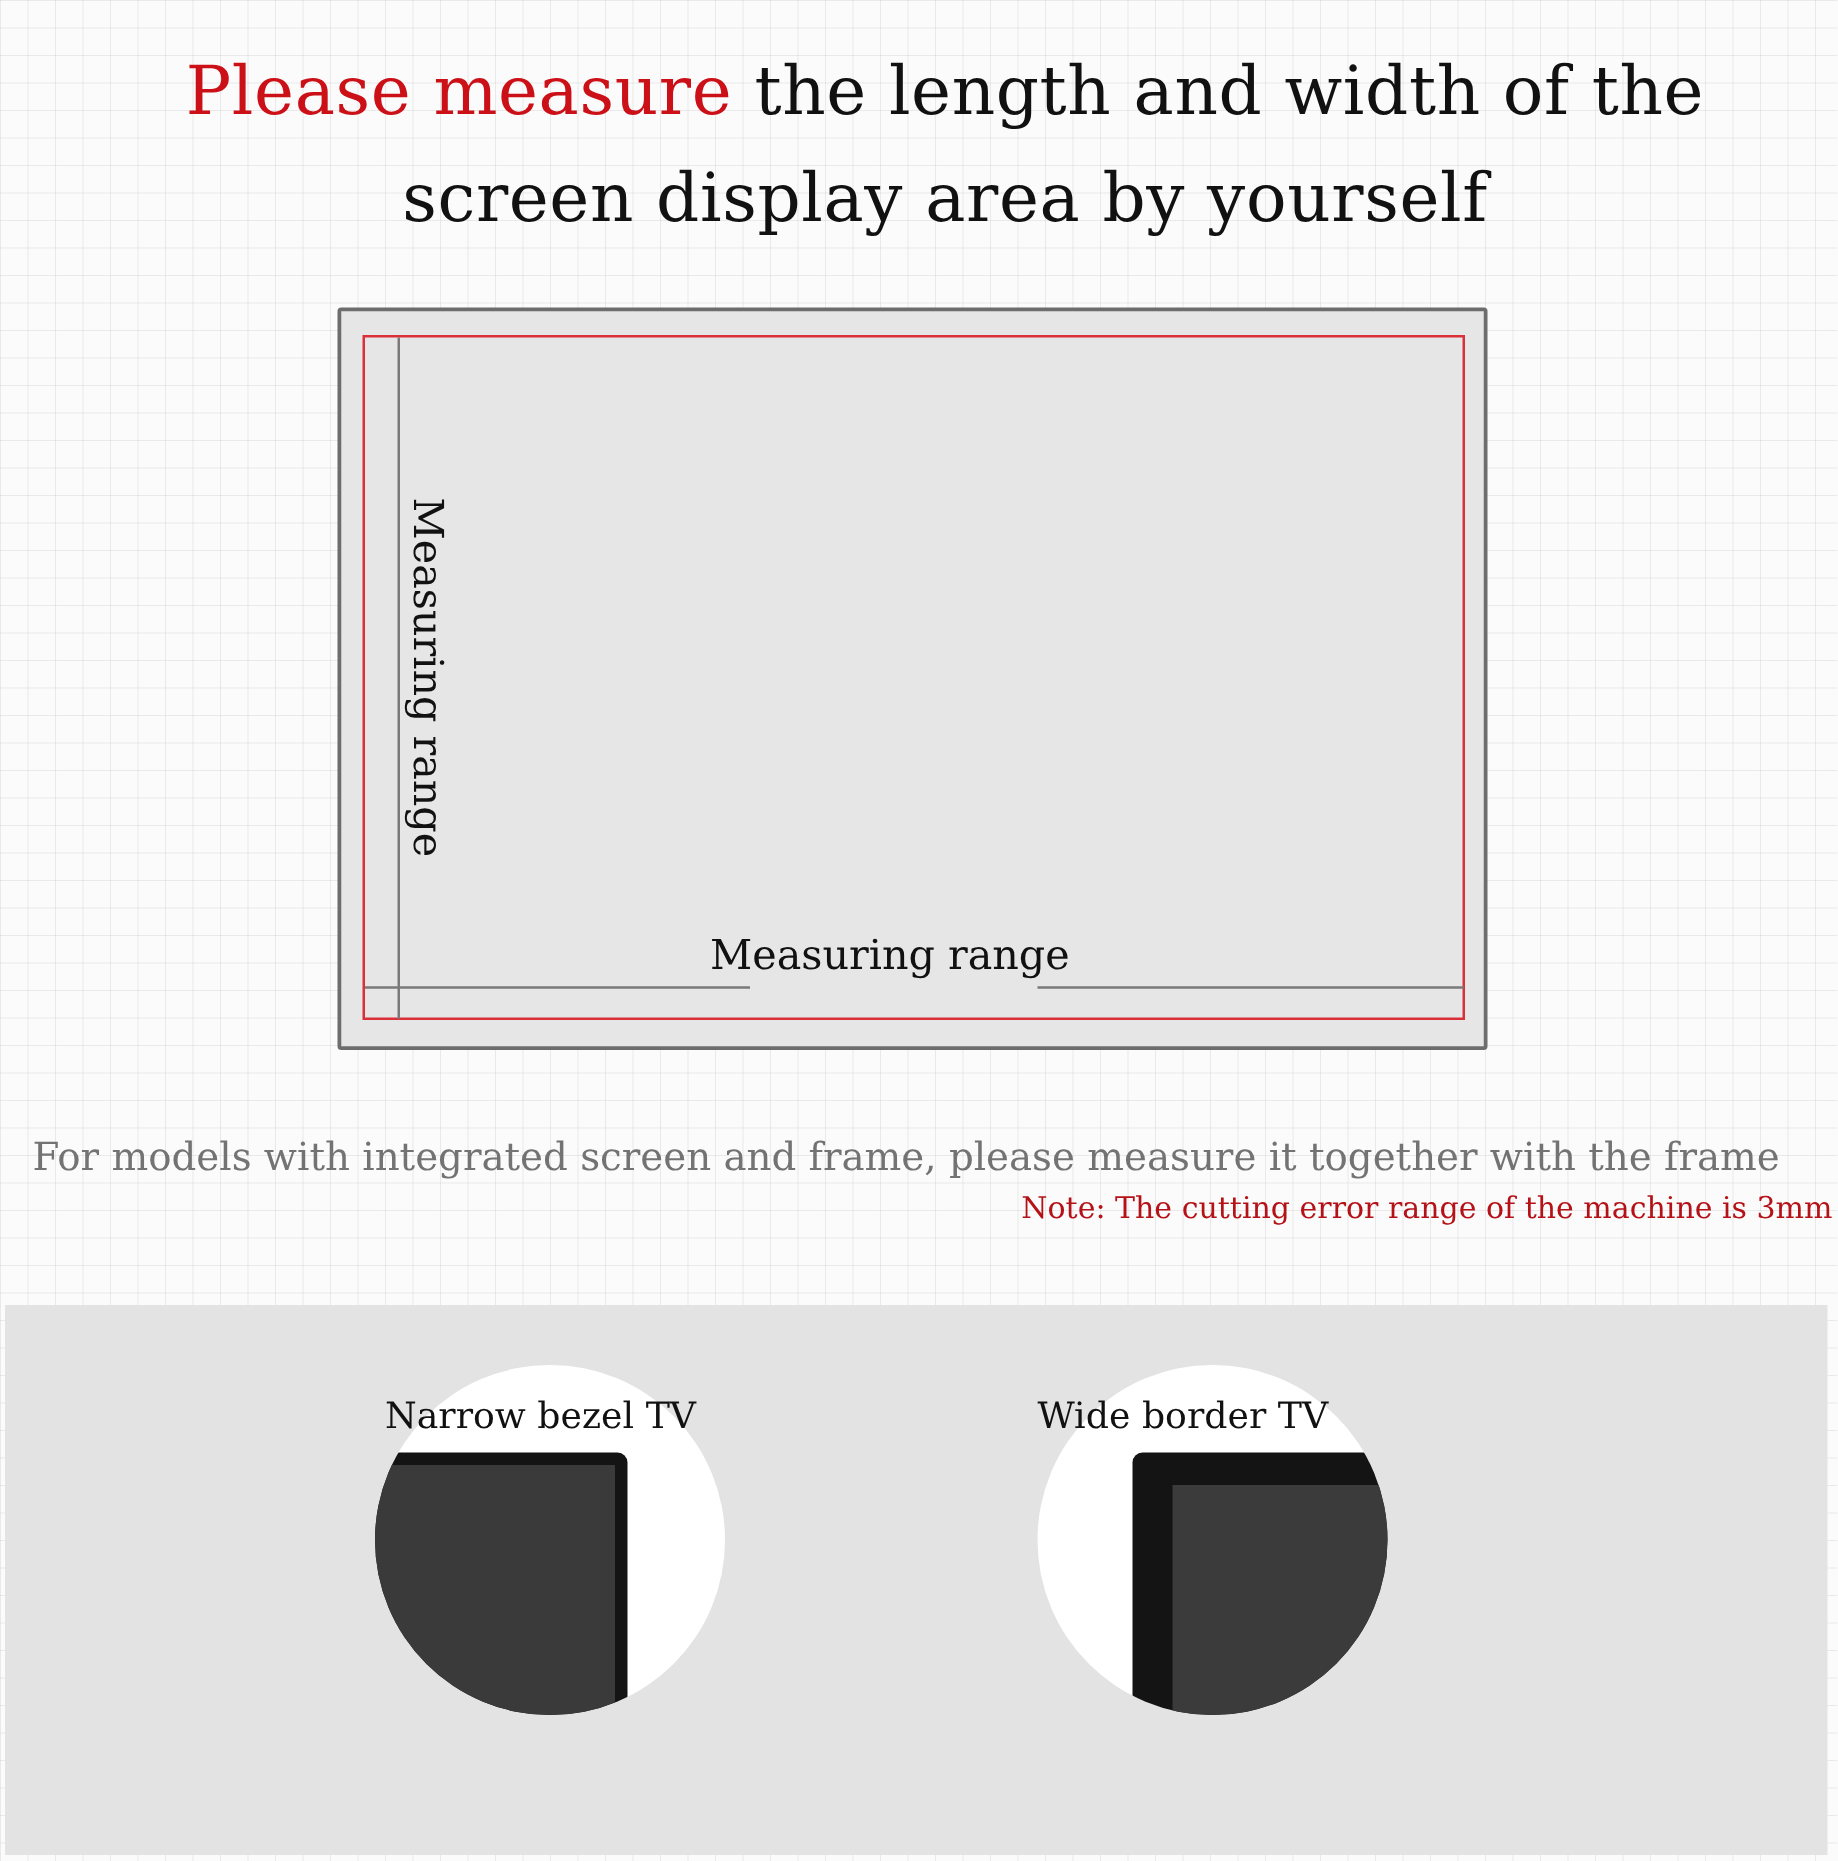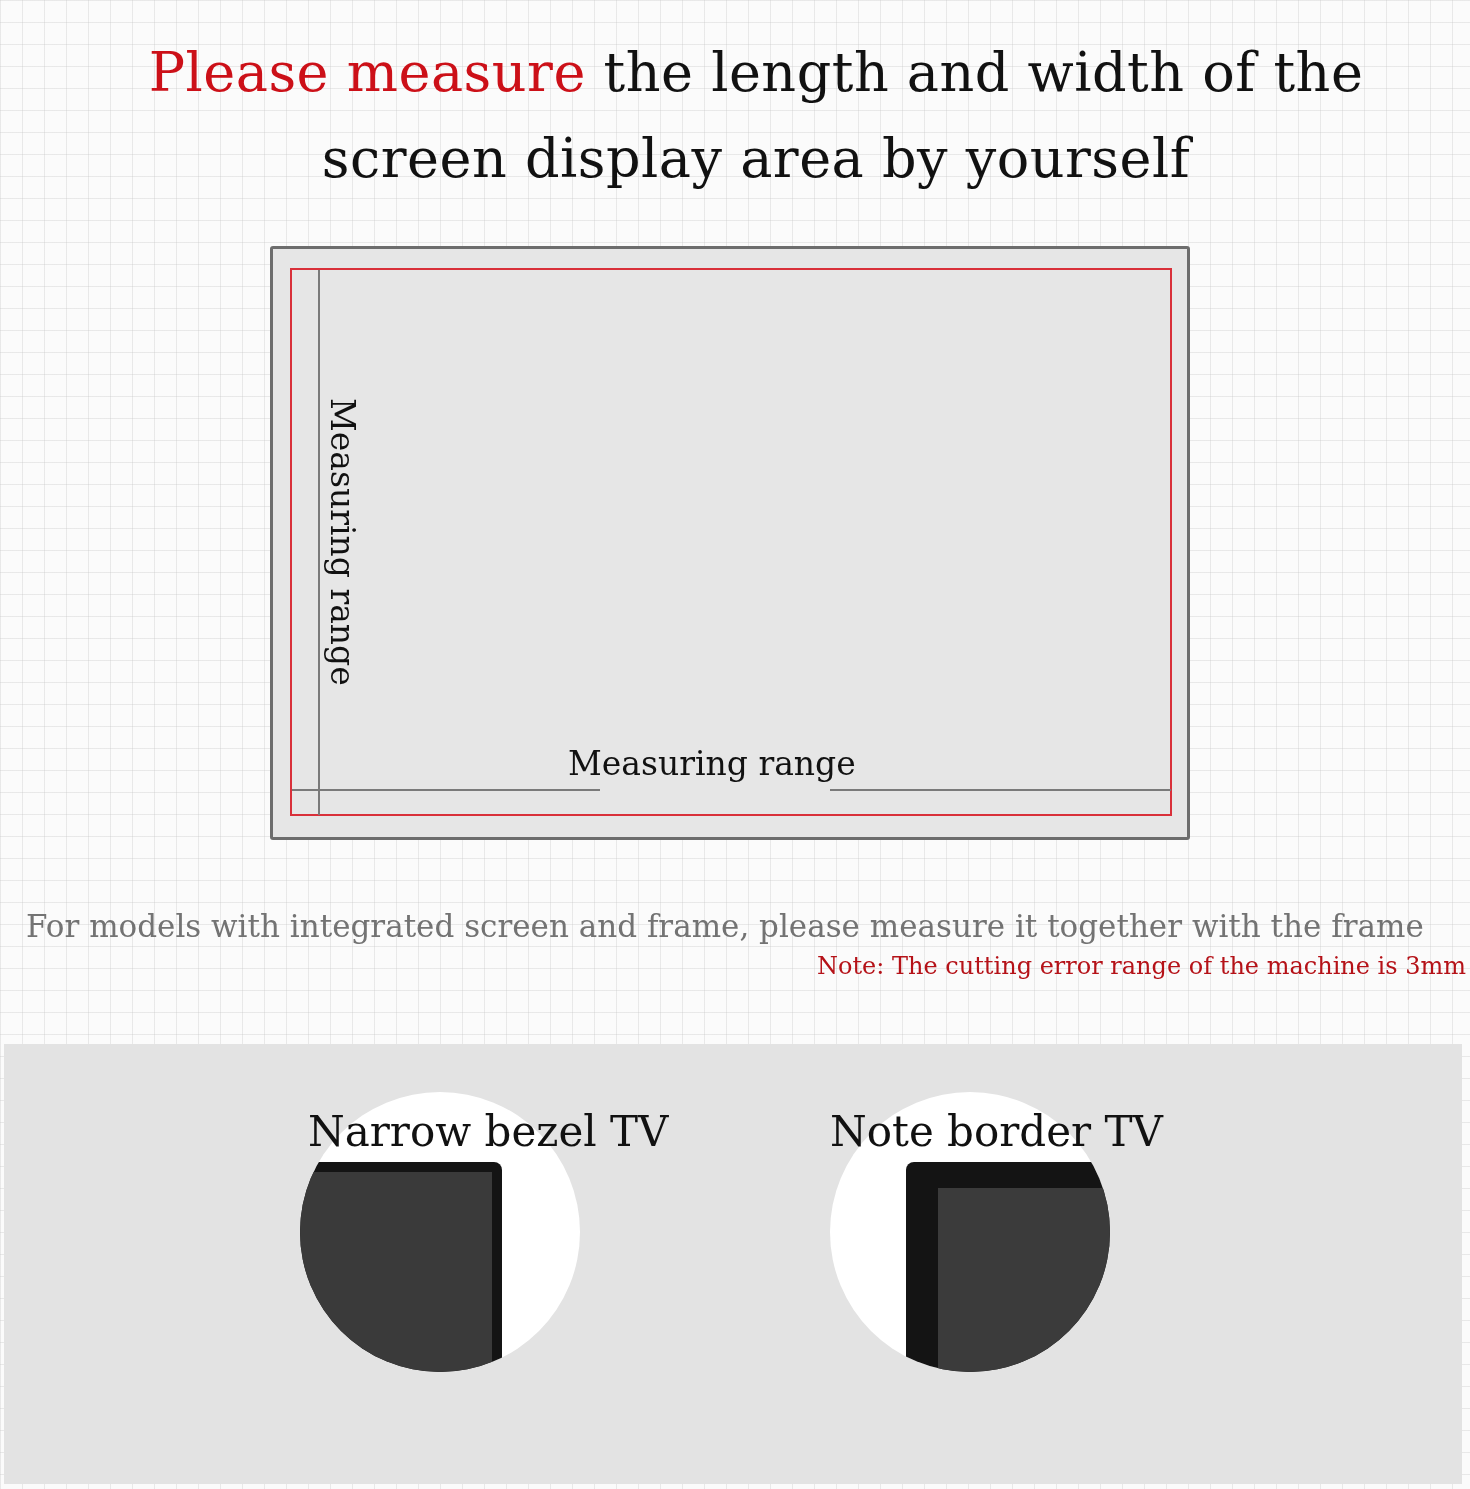--- a/index.html
+++ b/index.html
@@ -48,21 +48,21 @@
   }
   .panel {
     left:4px; top:1044px; width:1458px; height:440px; background:#e3e3e3;
   }
   .circle {
     width:280px; height:280px; border-radius:50%; background:#fff; overflow:hidden;
   }
   .c1 { left:300px; top:1092px; }
   .c2 { left:830px; top:1092px; }
   .tv-label {
-    font-size:42px; line-height:40px; white-space:nowrap; color:#111;
+    font-size:29px; line-height:40px; white-space:nowrap; color:#111;
   }
   .l1 { left:308px; top:1112px; }
   .l2 { left:830px; top:1112px; }
   .bezel-narrow {
     position:absolute; left:0; top:70px; width:202px; height:210px;
     background:#141414; border-top-right-radius:8px;
   }
   .bezel-narrow .screen {
     position:absolute; left:0; top:10px; width:192px; height:200px; background:#3a3a3a;
   }
@@ -99,13 +99,13 @@
     <div class="screen"></div>
   </div>
 </div>
 <div class="abs tv-label l1">Narrow bezel TV</div>
 
 <div class="abs circle c2">
   <div class="bezel-wide">
     <div class="screen"></div>
   </div>
 </div>
-<div class="abs tv-label l2">Note border TV</div>
+<div class="abs tv-label l2">Wide border TV</div>
 
 </body></html>

